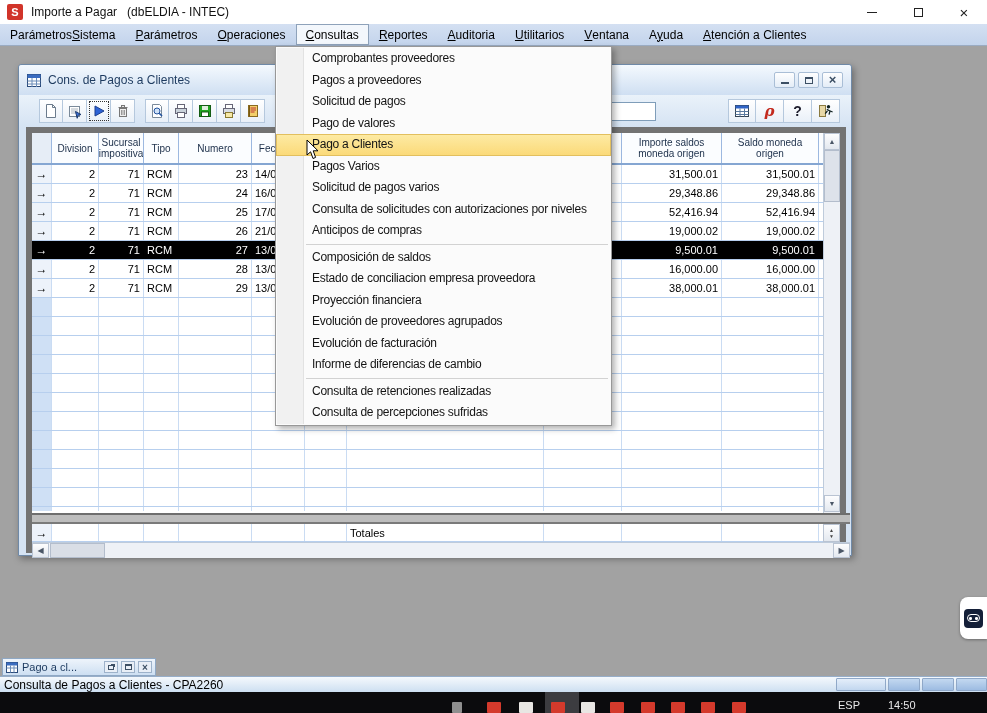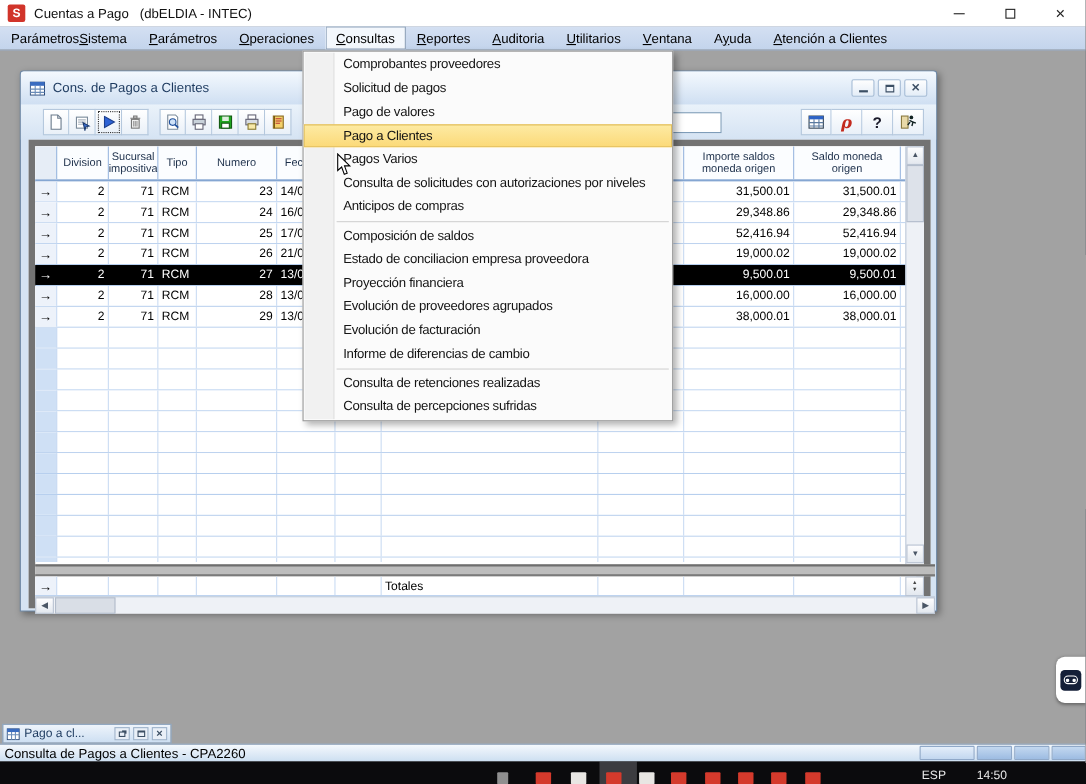--- a/index.html
+++ b/index.html
@@ -120,21 +120,21 @@
   .tb-stub{position:absolute;top:10px;height:11px;border-radius:1px}
   .tb-text{position:absolute;top:7px;font-size:11px;color:#e8e8e8}
 </style>
 </head>
 <body>
 
 <div class="screen">
 
   <div class="titlebar">
     <div class="app-icon">S</div>
-    <div class="main-title">Cuentas a Pago   (dbELDIA - INTEC)</div>
+    <div class="main-title">Importe a Pagar   (dbELDIA - INTEC)</div>
     <div class="win-ctls">
       <div class="win-ctl">
           <span class="glyph-min"></span>
         </div>
       <div class="win-ctl">
           <span class="glyph-max"></span>
         </div>
       <div class="win-ctl">
           <span class="glyph-close">×</span>
         </div>
@@ -607,24 +607,26 @@
         <div class="hs-btn" style="left:0">◀</div>
         <div class="hs-thumb"></div>
         <div class="hs-btn" style="right:0">▶</div>
       </div>
     </div>
   </div>
 
   <div class="dropdown">
     <div class="dd-gutter"></div>
   <div class="dd-item">Comprobantes proveedores</div>
+      <div class="dd-item">Pagos a proveedores</div>
       <div class="dd-item">Solicitud de pagos</div>
       <div class="dd-item">Pago de valores</div>
       <div class="dd-item hl">Pago a Clientes</div>
       <div class="dd-item">Pagos Varios</div>
+      <div class="dd-item">Solicitud de pagos varios</div>
       <div class="dd-item">Consulta de solicitudes con autorizaciones por niveles</div>
       <div class="dd-item">Anticipos de compras</div>
       <div class="dd-sep"></div>
       <div class="dd-item">Composición de saldos</div>
       <div class="dd-item">Estado de conciliacion empresa proveedora</div>
       <div class="dd-item">Proyección financiera</div>
       <div class="dd-item">Evolución de proveedores agrupados</div>
       <div class="dd-item">Evolución de facturación</div>
       <div class="dd-item">Informe de diferencias de cambio</div>
       <div class="dd-sep"></div>

